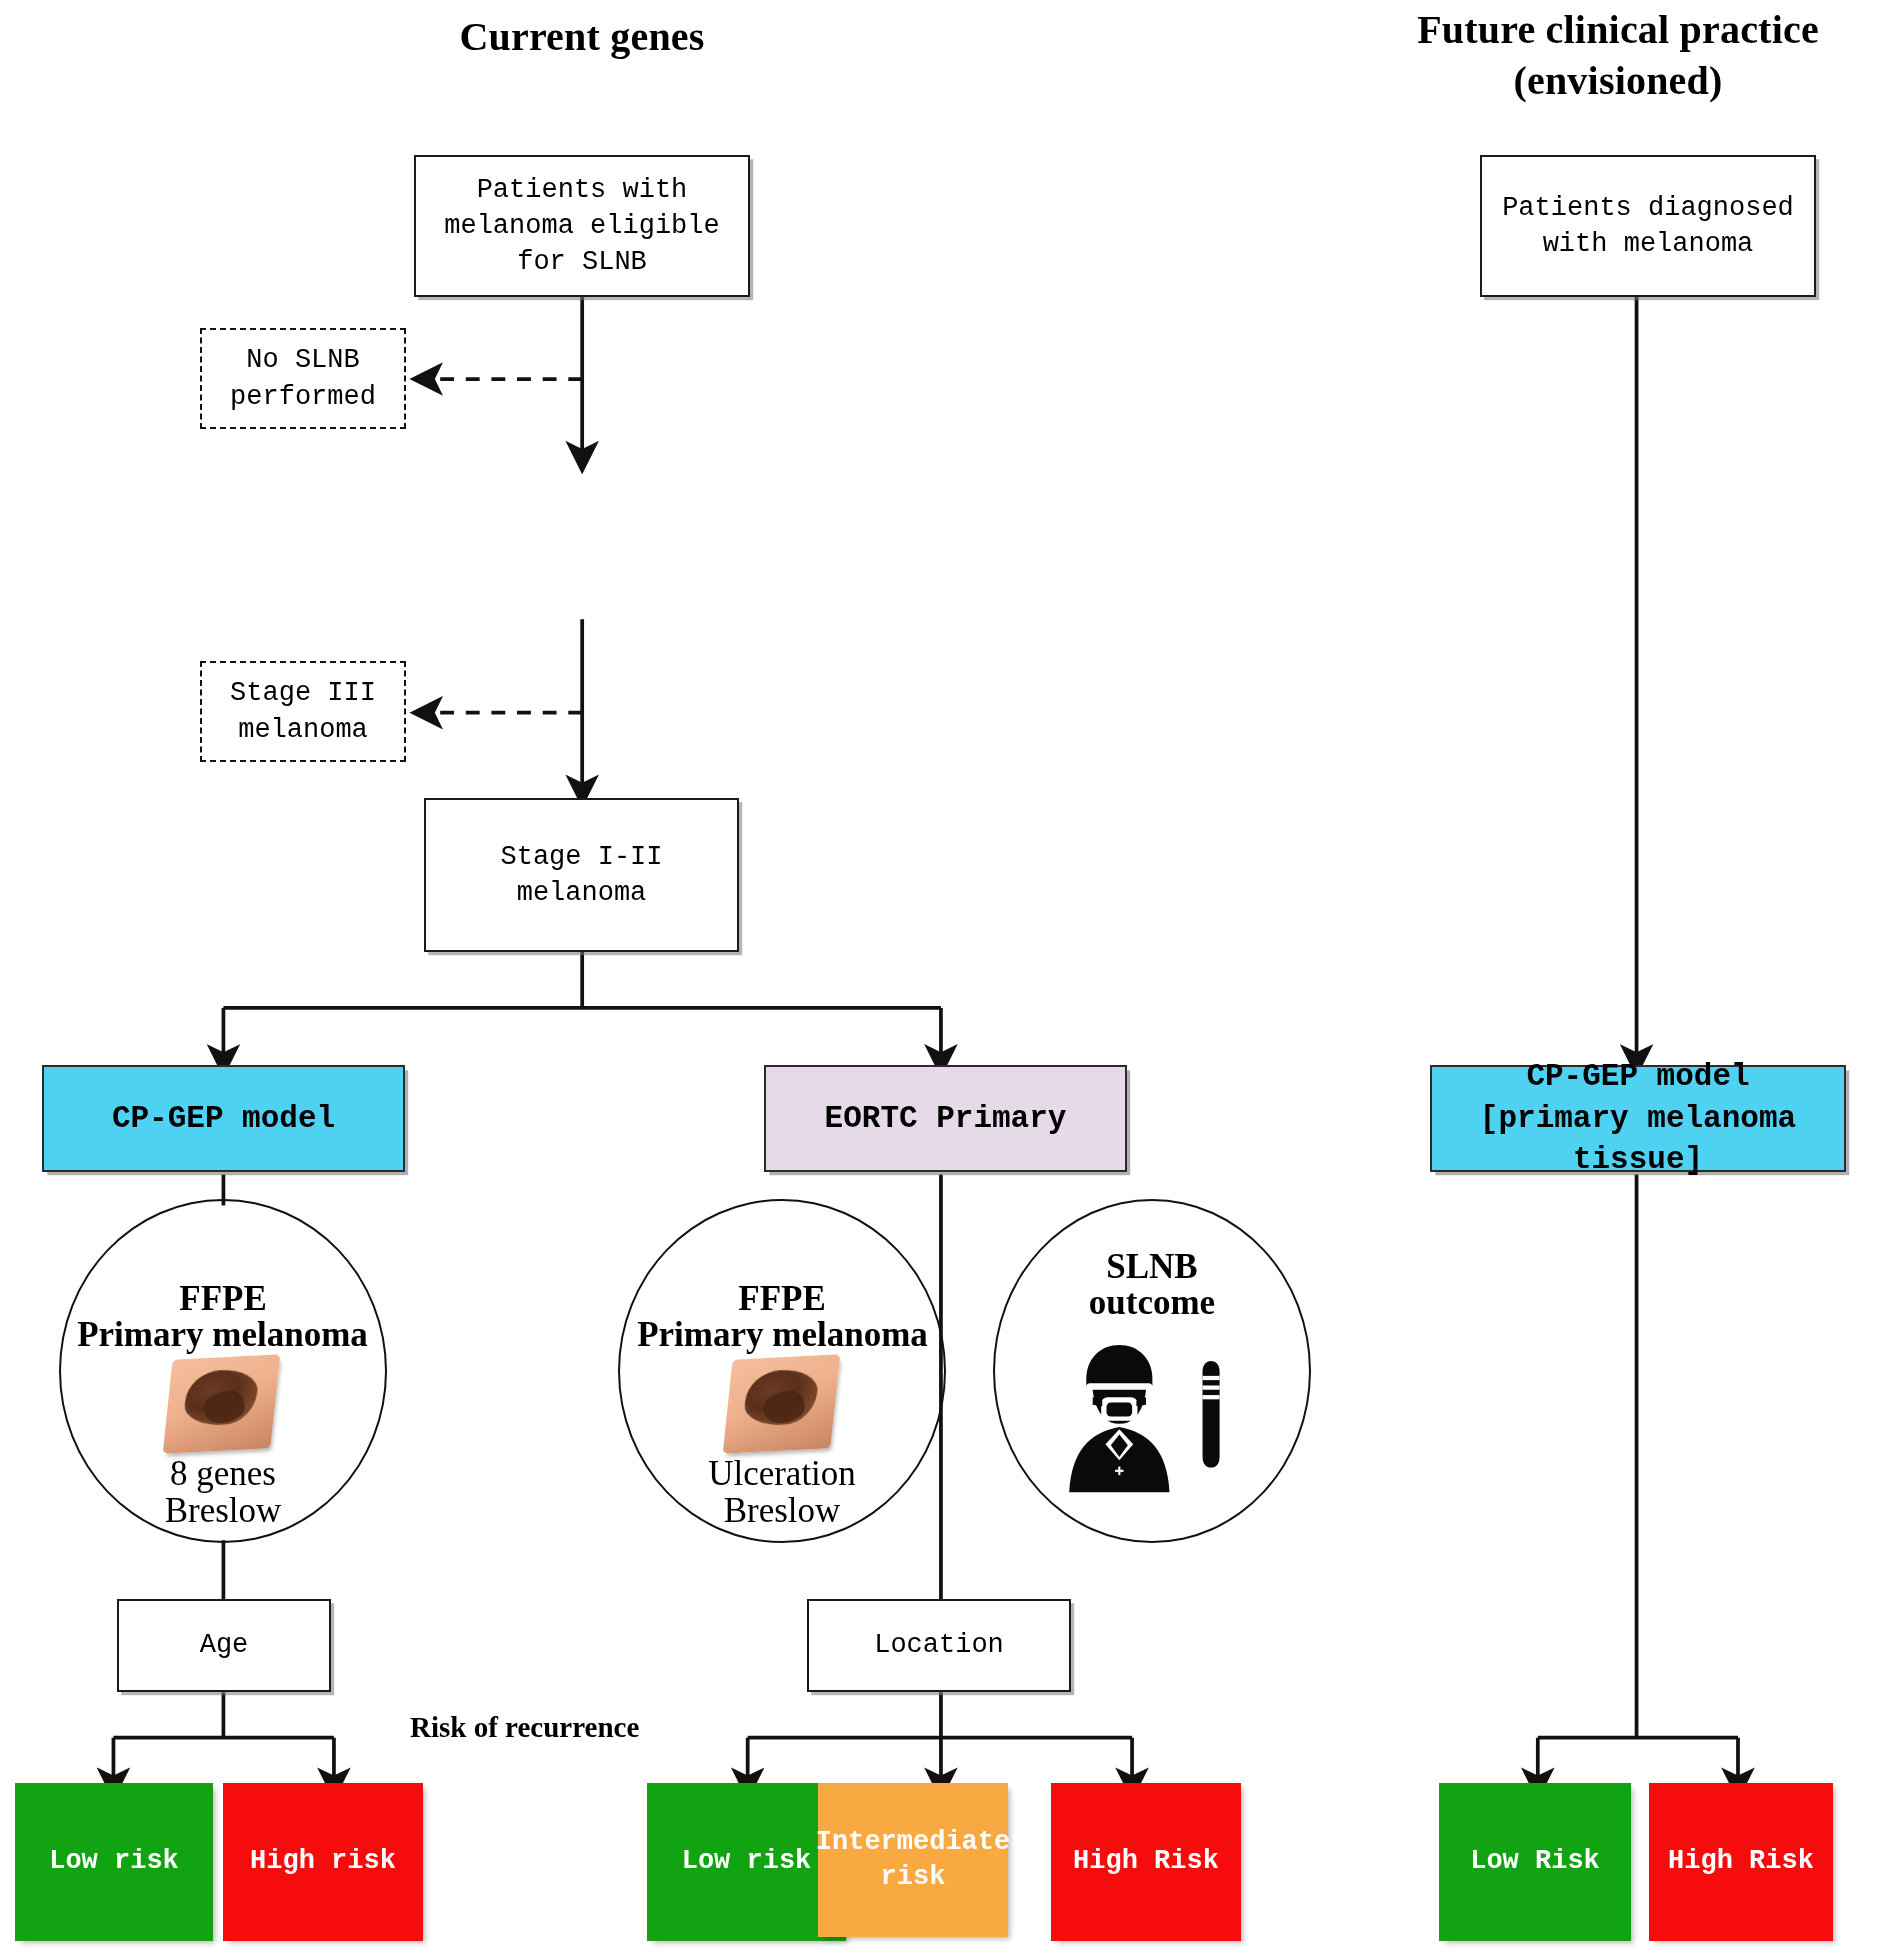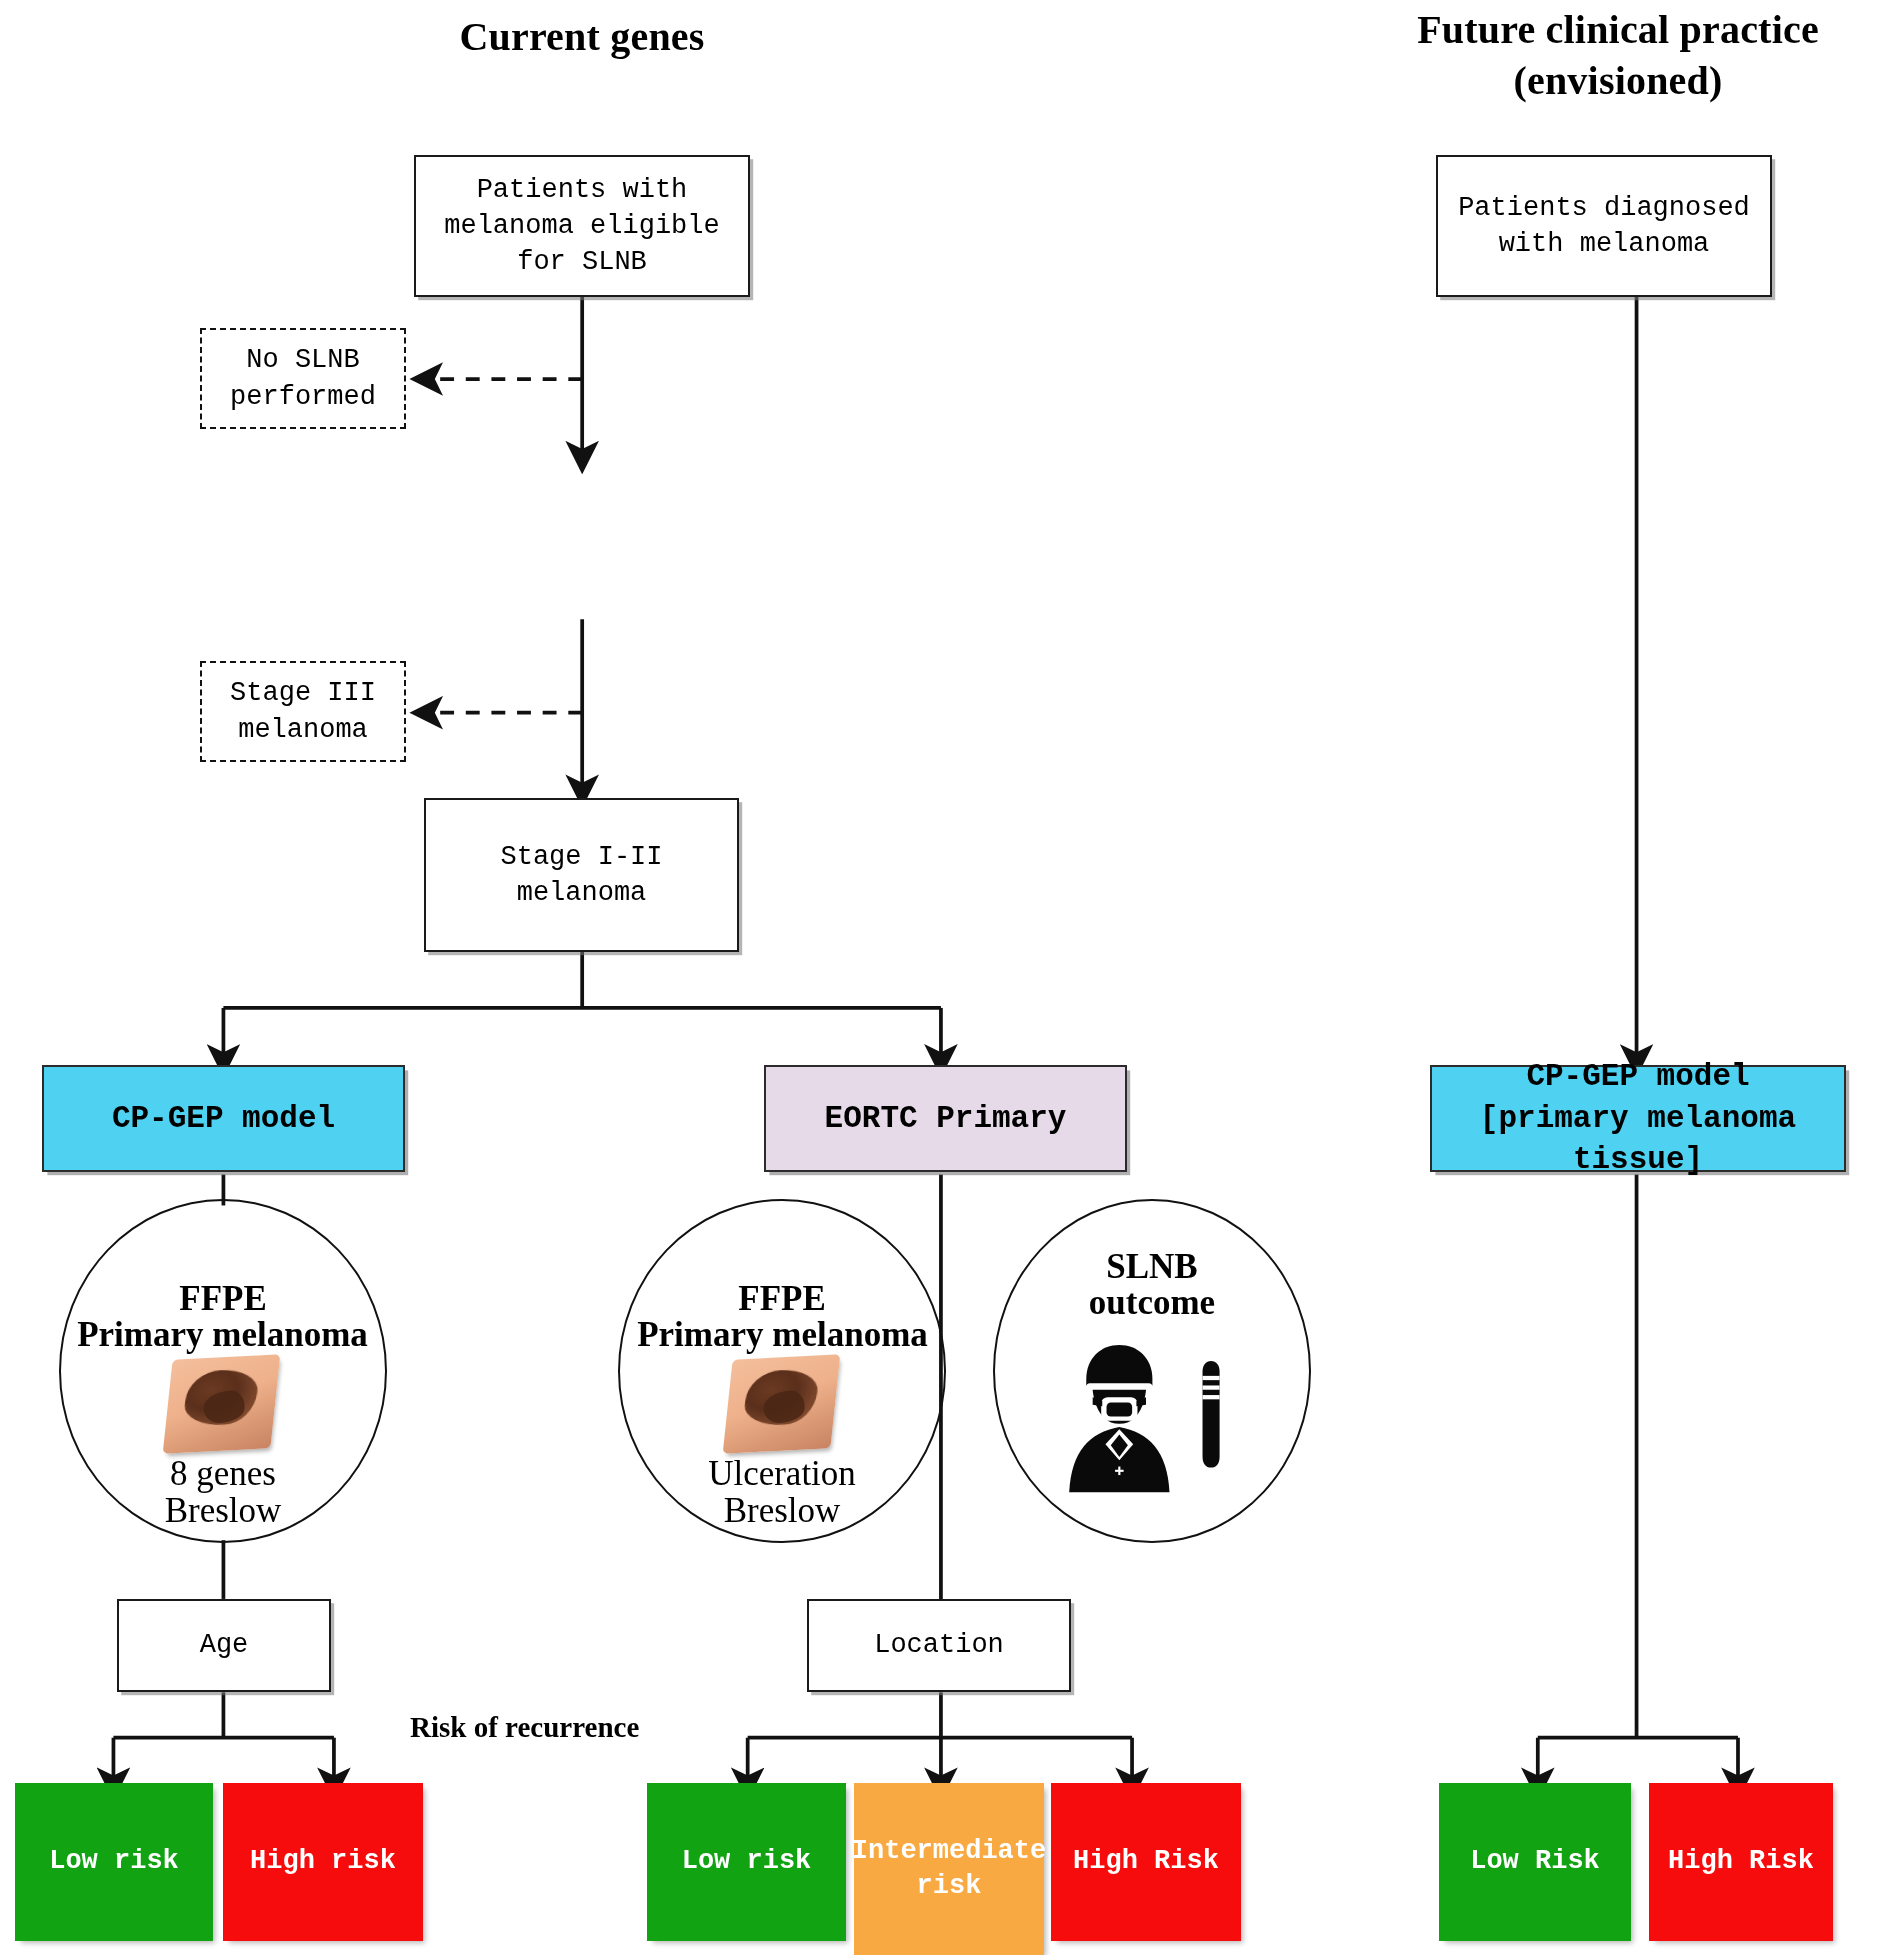--- a/index.html
+++ b/index.html
@@ -244,32 +244,32 @@
   <div class="node risk low" style="left:15px;top:1783px;width:198px;height:158px;">
     <div class="txt">Low risk</div>
   </div>
   <div class="node risk high" style="left:223px;top:1783px;width:200px;height:158px;">
     <div class="txt">High risk</div>
   </div>
 
   <div class="node risk low" style="left:647px;top:1783px;width:199px;height:158px;">
     <div class="txt">Low risk</div>
   </div>
-  <div class="node risk mid" style="left:854px;top:1783px;width:190px;height:172px;">
+  <div class="node risk mid" style="left:818px;top:1783px;width:190px;height:154px;">
     <div class="txt">Intermediate risk</div>
   </div>
   <div class="node risk high" style="left:1051px;top:1783px;width:190px;height:158px;">
     <div class="txt">High Risk</div>
   </div>
 
   <div class="node risk low" style="left:1439px;top:1783px;width:192px;height:158px;">
     <div class="txt">Low Risk</div>
   </div>
   <div class="node risk high" style="left:1649px;top:1783px;width:184px;height:158px;">
     <div class="txt">High Risk</div>
   </div>
 
-  <div class="node solid shadow" style="left:1436px;top:155px;width:336px;height:142px;">
+  <div class="node solid shadow" style="left:1480px;top:155px;width:336px;height:142px;">
     <div class="txt">Patients diagnosed with melanoma</div>
   </div>
 
 </div>
 
 
 </body></html>

